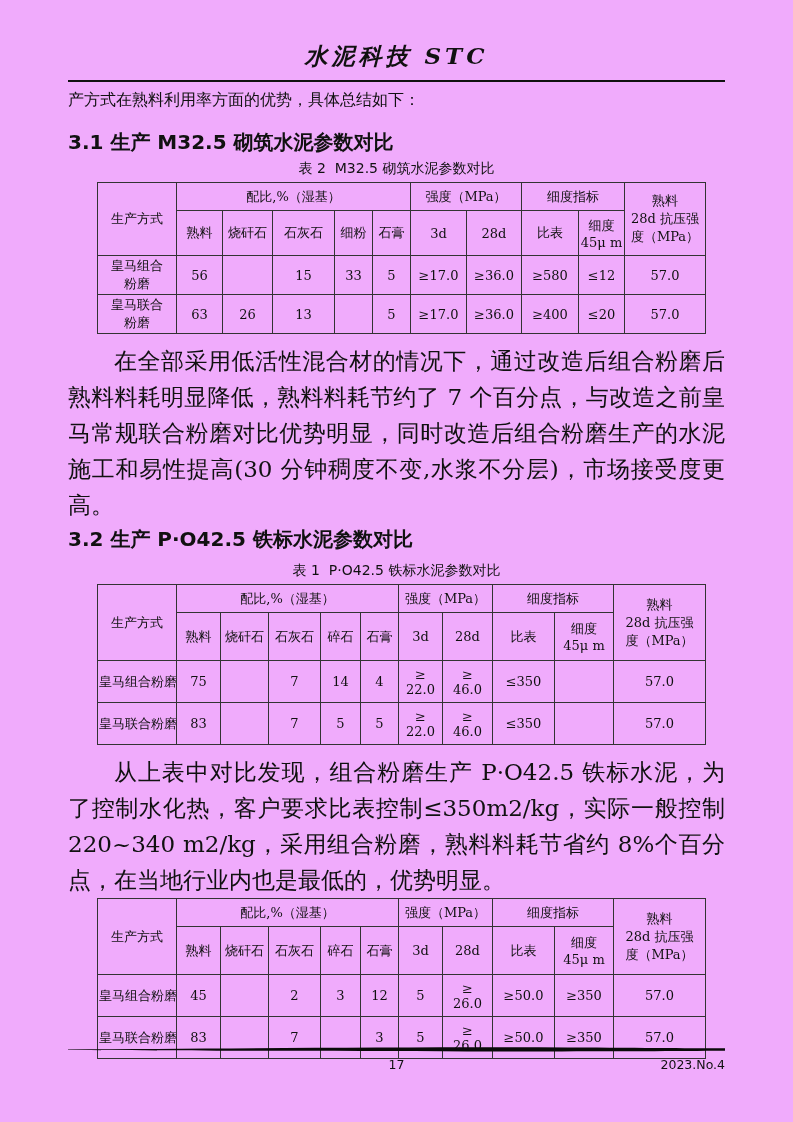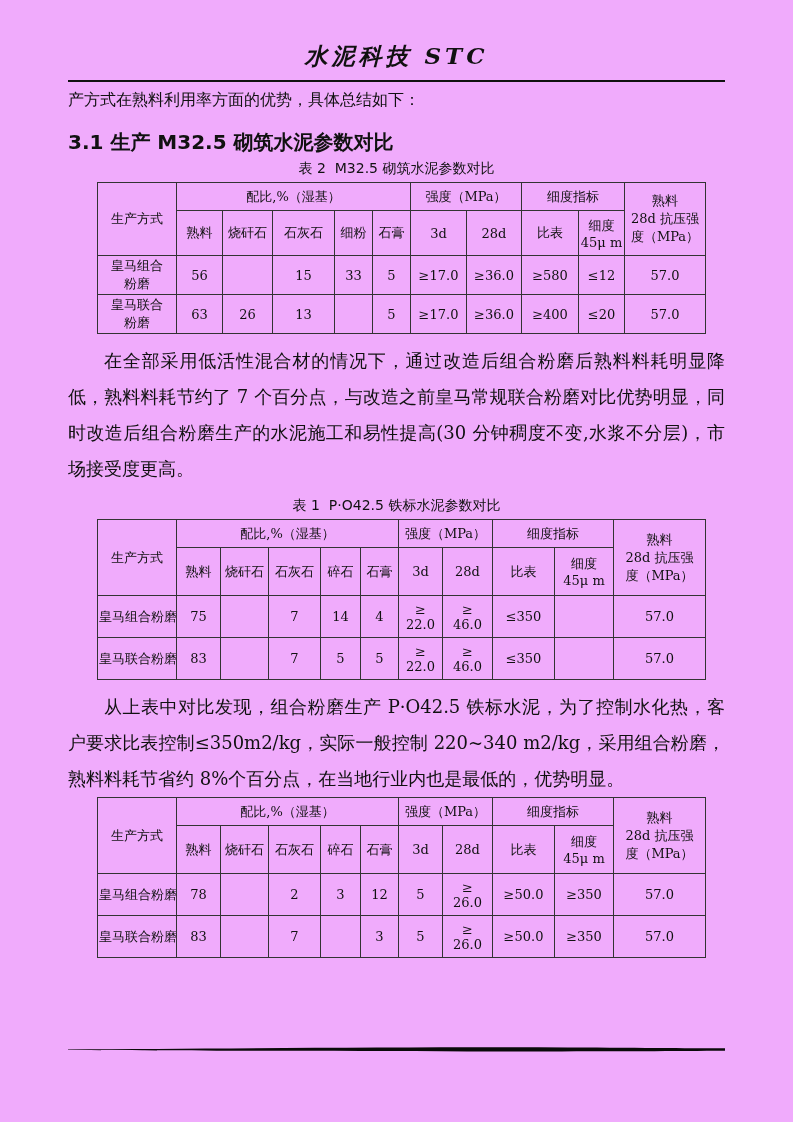--- a/index.html
+++ b/index.html
@@ -60,21 +60,21 @@
   table.ptable tbody th { white-space:pre-line; }
   table.t34 tbody th { white-space:nowrap; }
   table.t2 thead tr.r1 { height:28px; }
   table.t2 thead tr.r2 { height:45px; }
   table.t2 tbody tr { height:34px; }
   table.t34 thead tr.r1 { height:28px; }
   table.t34 thead tr.r2 { height:48px; }
   table.t34 tbody tr { height:42px; }
   .para {
     margin:9px 0 0 0;
-    font-size:18px;
+    font-size:23px;
     line-height:36px;
     text-align:justify;
     text-justify:inter-ideograph;
     text-indent:2em;
   }
   .footer { position:absolute; left:68px; right:68px; top:1046px; }
   .footer-rule-svg { display:block; width:657px; height:7px; }
   .footer-row {
     position:relative;
     margin-top:3px;
@@ -163,20 +163,21 @@
           <td>≥400</td>
           <td>≤20</td>
           <td>57.0</td>
         </tr>
       </tbody>
     </table>
     <p class="para">在全部采用低活性混合材的情况下，通过改造后组合粉磨后熟料料耗明显降低，熟料料耗节约了 7 个百分点，与改造之前皇马常规联合粉磨对比优势明显，同时改造后组合粉磨生产的水泥施工和易性提高(30 分钟稠度不变,水浆不分层)，市场接受度更高。</p>
   </section>
 
   <section>
+    <h2 class="sec-heading">3.2 生产 P·O42.5 铁标水泥参数对比</h2>
     <div class="tbl-caption">表 1  P·O42.5 铁标水泥参数对比</div>
     <table class="ptable t34">
       <colgroup>
         <col style="width:79px">
           <col style="width:44px">
           <col style="width:48px">
           <col style="width:52px">
           <col style="width:40px">
           <col style="width:38px">
           <col style="width:44px">
@@ -278,21 +279,21 @@
           <th>3d</th>
           <th>28d</th>
           <th>比表</th>
           <th>细度
 45μ m</th>
         </tr>
       </thead>
       <tbody>
         <tr>
           <th>皇马组合粉磨</th>
-          <td>78</td>
+          <td>45</td>
           <td></td>
           <td>2</td>
           <td>3</td>
           <td>12</td>
           <td>5</td>
           <td>≥
 26.0</td>
           <td>≥50.0</td>
           <td>≥350</td>
           <td>57.0</td>
@@ -312,15 +313,19 @@
           <td>57.0</td>
         </tr>
       </tbody>
     </table>
   </section>
 
   <div class="footer">
     <svg class="footer-rule-svg" viewBox="0 0 657 7" preserveAspectRatio="none">
       <path d="M0 3.4 C 140 2.6, 330 0.9, 500 1.4 C 580 1.7, 630 2.2, 657 2.2 L 657 4.8 C 600 5.2, 520 5.6, 400 5.4 C 260 5.2, 100 4.6, 0 4.1 Z" fill="#0a0a0a"></path>
     </svg>
+    <div class="footer-row">
+      <span class="pageno">17</span>
+      <span class="issue">2023.No.4</span>
+    </div>
   </div>
 
 </div>
 
 </body></html>

